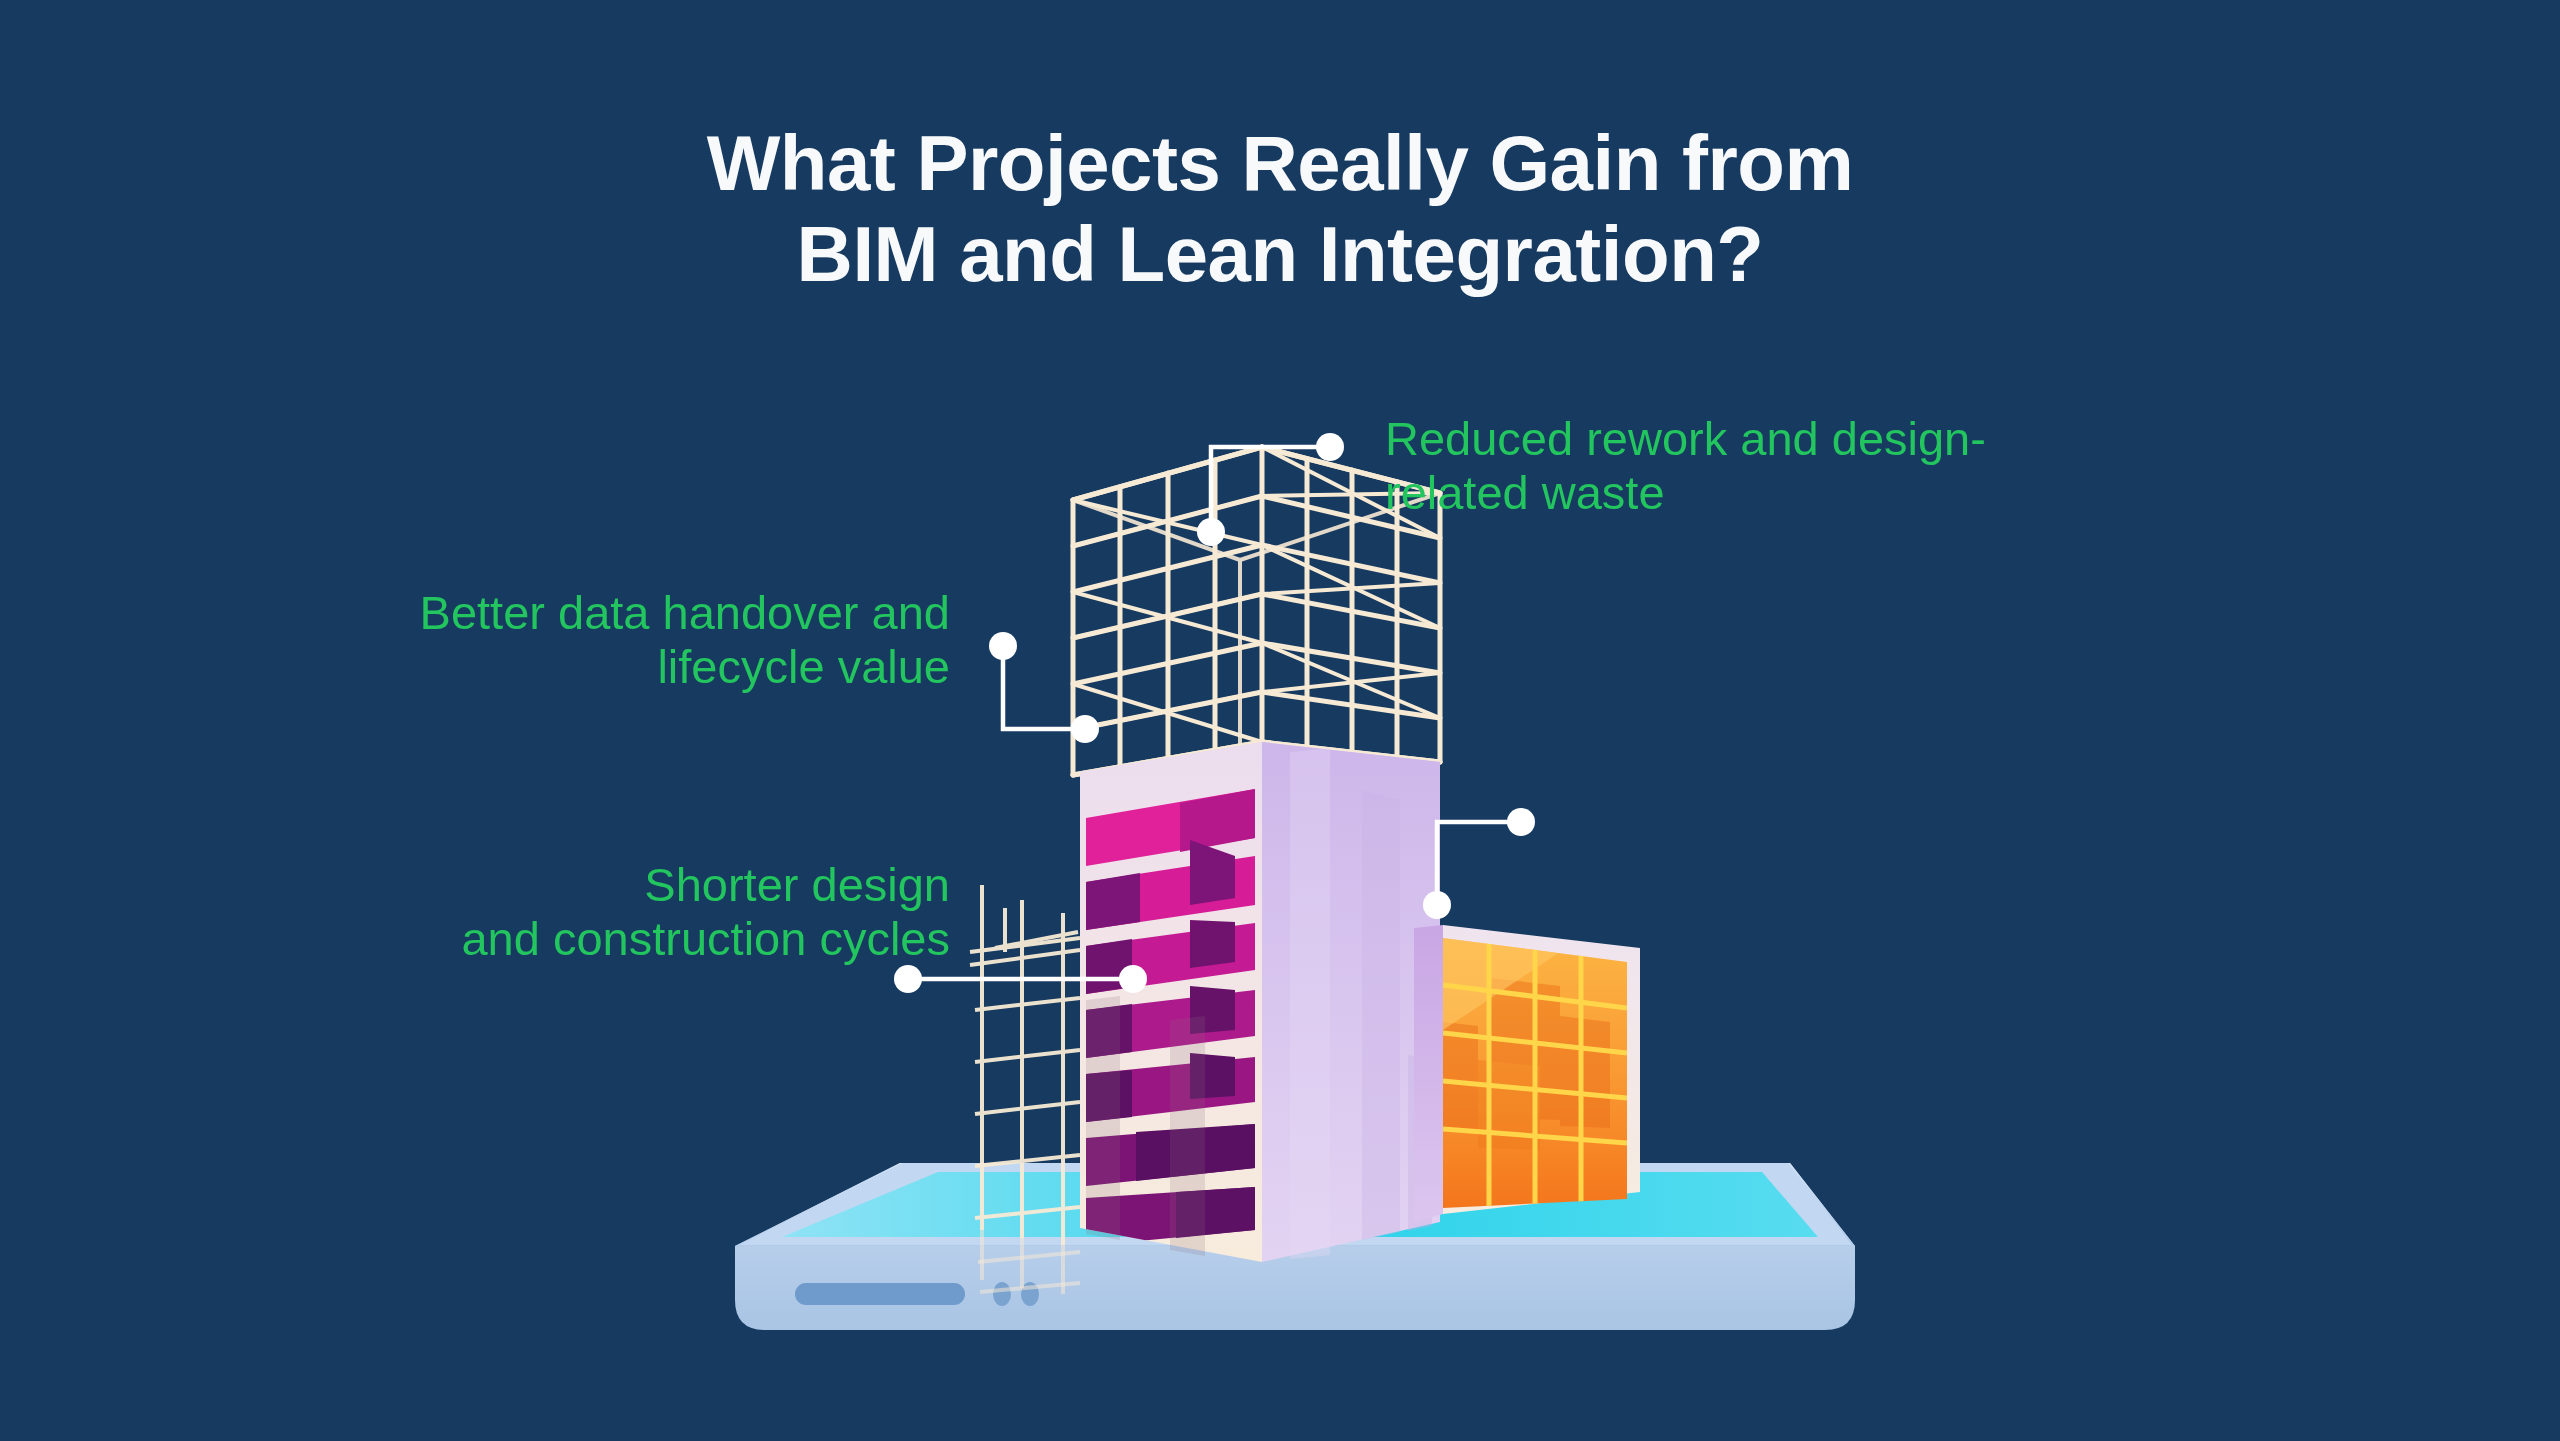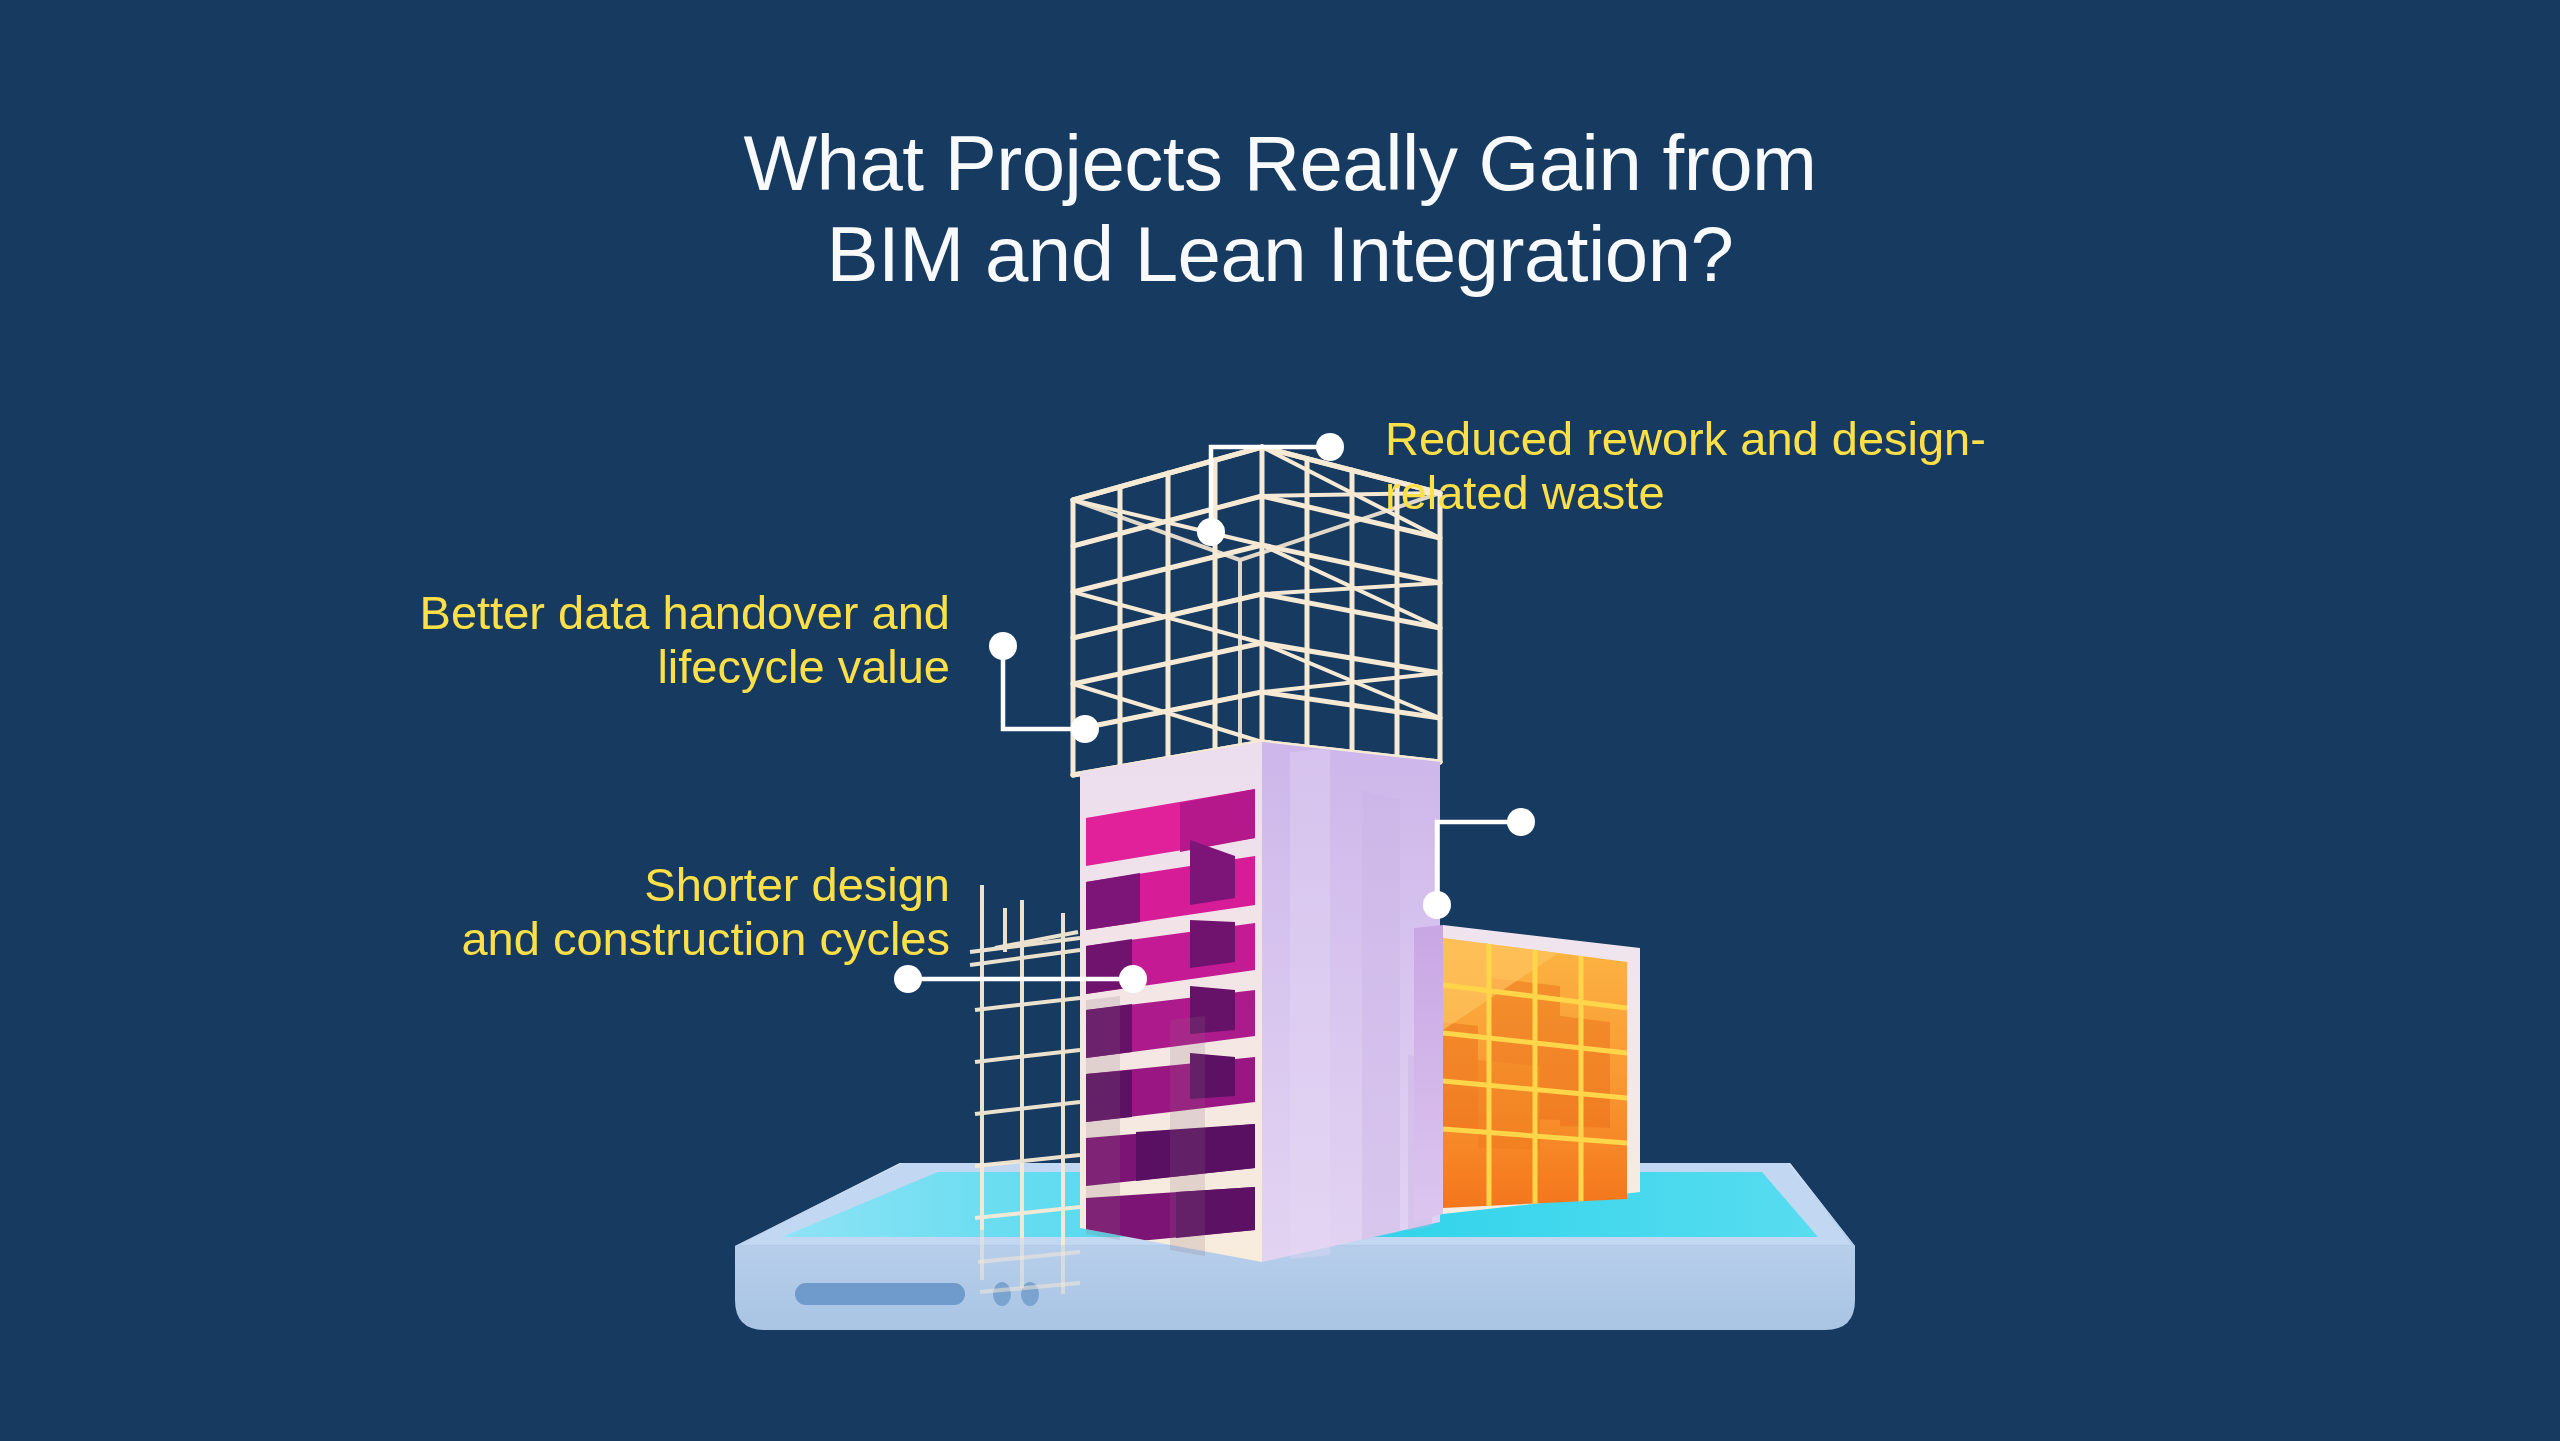--- a/index.html
+++ b/index.html
@@ -13,30 +13,30 @@
   #stage{position:absolute;inset:0;}
 
   
   .title{
     position:absolute;
     left:0;right:0;
     top:118px;
     text-align:center;
     color:#f7f9fb;
     font-size:78px;
-    font-weight:normal;
+    font-weight:bold;
     line-height:1.17;
     letter-spacing:-0.5px;
     white-space:pre-line;
   }
 
   
   .callout{
     position:absolute;
-    color:#fde047;
+    color:#22c55e;
     font-size:47px;
     font-weight:500;
     line-height:1.15;
     white-space:pre-line;
   }
   .callout.right{ text-align:left; }
   .callout.leftalign{ text-align:right; }
 
   #label-rework{ left:1385px; top:412px; width:760px; }
   #label-handover{ left:250px; top:586px; width:700px; }

